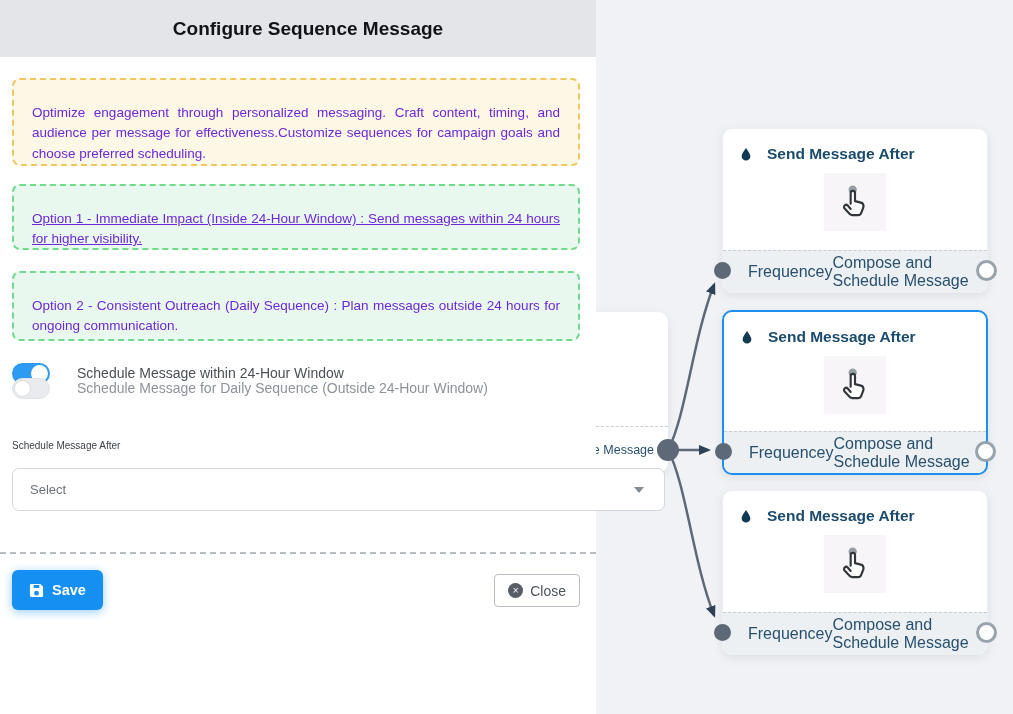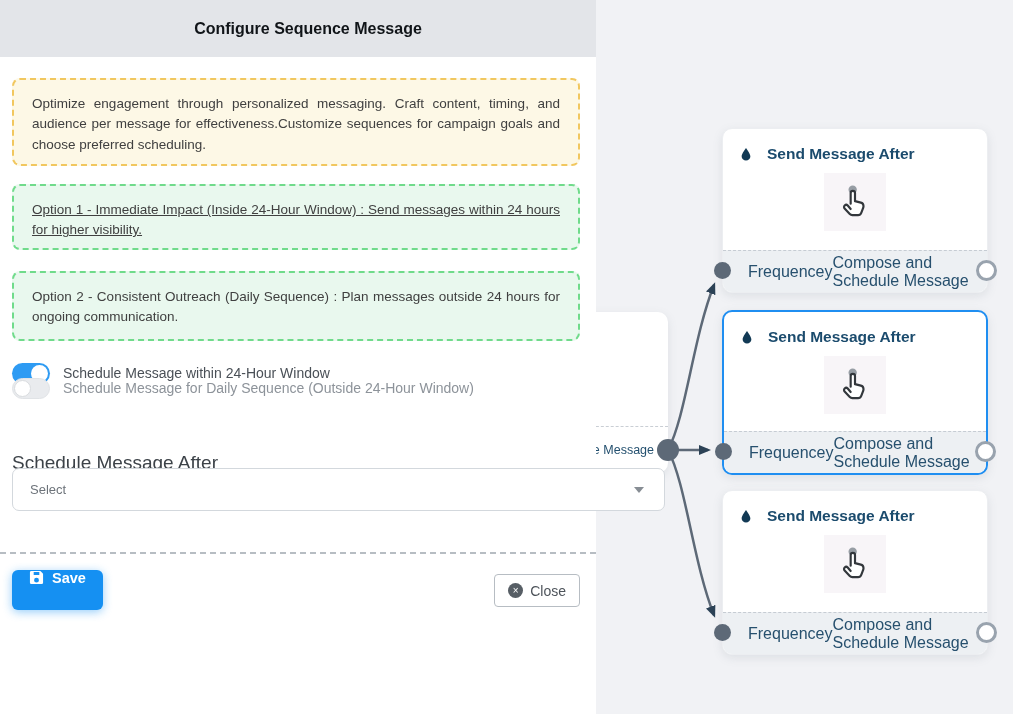--- a/index.html
+++ b/index.html
@@ -33,46 +33,46 @@
   .source-node{position:absolute;left:-84px;top:312px;width:156px;height:161px;background:#fff;
     border-radius:10px;box-shadow:0 3px 10px rgba(120,130,145,.16);z-index:2;}
   .source-footer{position:absolute;left:0;right:0;bottom:0;height:46px;border-top:1px dashed #c9ced4;
     display:flex;align-items:center;justify-content:flex-end;padding-right:14px;
     font-size:12.5px;color:#24506f;}
   .source-handle{position:absolute;right:-11px;bottom:12px;width:22px;height:22px;border-radius:50%;
     background:#5d6977;z-index:3;}
   
   .panel{position:absolute;left:0;top:0;width:596px;height:714px;background:#fff;z-index:5;}
   .panel-header{height:57px;background:#e3e5e9;display:flex;align-items:center;justify-content:center;}
-  .panel-title{font-size:16px;font-weight:bold;color:#101418;margin-left:20px;}
+  .panel-title{font-size:19px;font-weight:bold;color:#101418;margin-left:20px;}
   .note{position:absolute;left:12px;width:568px;box-sizing:border-box;border-radius:8px;
-    font-size:13.5px;color:#404040;text-align:justify;line-height:1.5;padding:14px 18px;}
+    font-size:13.5px;color:#6d28d9;text-align:justify;line-height:1.5;padding:23px 18px;}
   .note.yellow{top:78px;height:88px;border:2px dashed #f1c75f;background:#fdf8e6;}
   .note.green1{top:184px;height:66px;border:2px dashed #70db8b;background:#e9f8ee;text-decoration:underline;}
   .note.green2{top:271px;height:70px;border:2px dashed #70db8b;background:#e9f8ee;}
-  .toggle-row{position:absolute;left:12px;display:flex;align-items:center;gap:13px;height:24px;}
+  .toggle-row{position:absolute;left:12px;display:flex;align-items:center;gap:27px;height:24px;}
   .toggle-row.r1{top:361px;}
   .toggle-row.r2{top:376px;}
   .switch{position:relative;width:38px;height:21px;border-radius:11px;flex:0 0 auto;cursor:pointer;}
   .switch.on{background:#2e9bf3;}
   .switch.off{background:#e9ebee;border:1px solid #e0e3e6;box-sizing:border-box;}
   .knob{position:absolute;top:2px;width:17px;height:17px;border-radius:50%;background:#fff;}
   .switch.on .knob{right:2px;}
   .switch.off .knob{left:1px;top:1.5px;border:1px solid #d9dcdf;box-sizing:border-box;}
   .tlabel1{font-size:14px;color:#4a5057;}
   .tlabel2{font-size:14px;color:#8d939a;}
-  .field-label{position:absolute;left:12px;top:452px;font-size:19px;color:#3c4248;}
+  .field-label{position:absolute;left:12px;top:440px;font-size:10px;color:#3c4248;}
   .select{position:absolute;left:12px;top:468px;width:653px;height:43px;box-sizing:border-box;
     border:1px solid #d3d8dd;border-radius:7px;background:#fff;display:flex;align-items:center;
     justify-content:space-between;padding:0 20px 0 17px;font-size:13px;color:#6d737a;cursor:pointer;}
   .caret{width:0;height:0;border-left:5px solid transparent;border-right:5px solid transparent;
     border-top:6px solid #878d94;}
   .divider{position:absolute;left:0;top:552px;width:596px;border-top:2px dashed #b7bdc3;}
   .btn-save{position:absolute;left:12px;top:570px;height:40px;padding:0 17px;border:none;
-    background:#1590f2;border-radius:6px;color:#fff;display:flex;align-items:flex-start;gap:8px;
+    background:#1590f2;border-radius:6px;color:#fff;display:flex;align-items:center;gap:8px;
     font-weight:bold;font-size:14.5px;cursor:pointer;font-family:inherit;
     box-shadow:0 2px 10px rgba(21,144,242,.45);}
   .btn-close{position:absolute;right:16px;top:574px;height:33px;padding:0 13px;background:#fff;
     border:1px solid #b7bdc3;border-radius:4px;color:#4e545b;font-size:14px;display:flex;
     align-items:center;gap:7px;cursor:pointer;font-family:inherit;}
   .close-circle{width:15px;height:15px;border-radius:50%;background:#575e65;color:#fff;
     display:flex;align-items:center;justify-content:center;font-size:10px;line-height:1;}
 </style>
 </head>
 <body>

